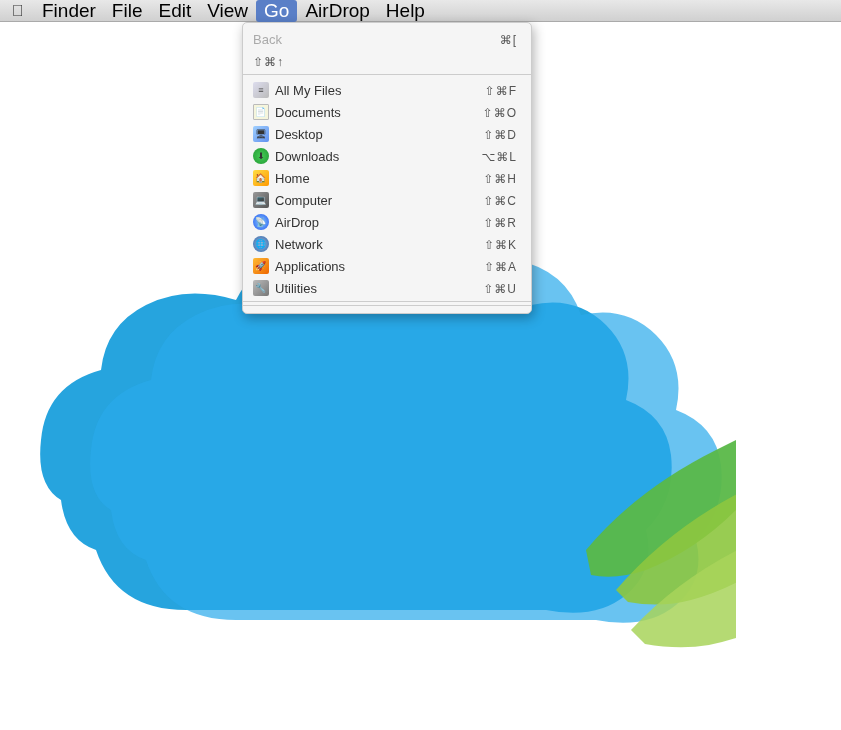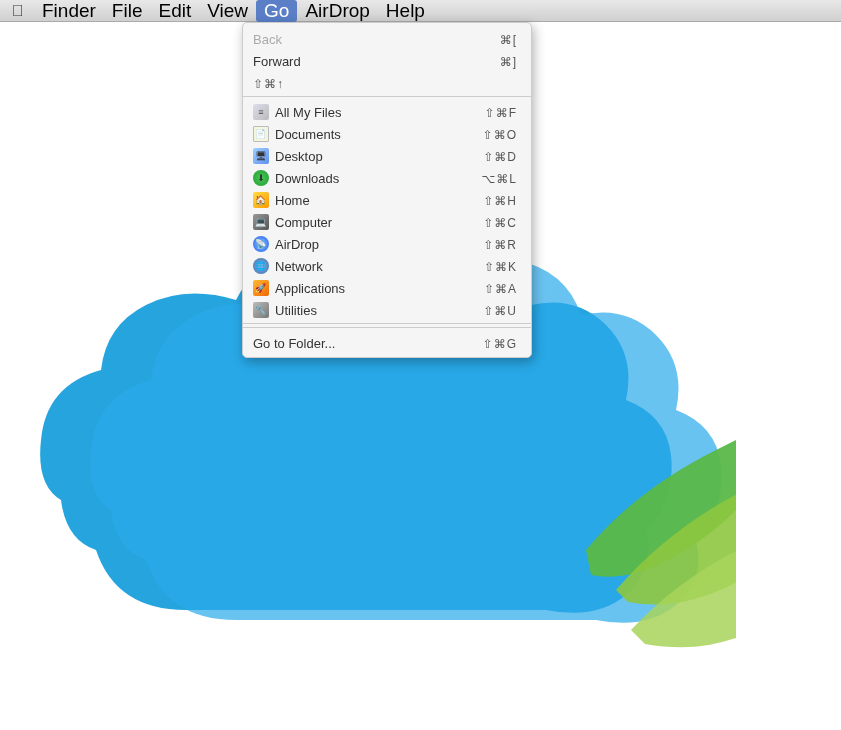--- a/index.html
+++ b/index.html
@@ -168,26 +168,20 @@
 
 <div class="dropdown">
 
   <div class="menu-item disabled">
     <div class="menu-item-left">
       <span>Back</span>
     </div>
     <span class="shortcut">⌘[</span>
   </div>
 
-  <div class="menu-item">
-    <div class="menu-item-left">
-      <span>Forward</span>
-    </div>
-    <span class="shortcut">⌘]</span>
-  </div>
 
   <div class="menu-item">
     <span class="shortcut">⇧⌘↑</span>
   </div>
 
   <div class="menu-separator"></div>
 
   <div class="menu-item">
     <div class="menu-item-left">
       <span class="menu-icon" style="background:linear-gradient(135deg,#dde,#bbb);border-radius:2px;font-size:9px;color:#444;">≡</span>
@@ -266,20 +260,14 @@
       <span>Utilities</span>
     </div>
     <span class="shortcut">⇧⌘U</span>
   </div>
 
   <div class="menu-separator"></div>
 
 
   <div class="menu-separator"></div>
 
-  <div class="menu-item">
-    <div class="menu-item-left">
-      <span>Go to Folder...</span>
-    </div>
-    <span class="shortcut">⇧⌘G</span>
-  </div>
 
 </div>
 
 </body></html>

